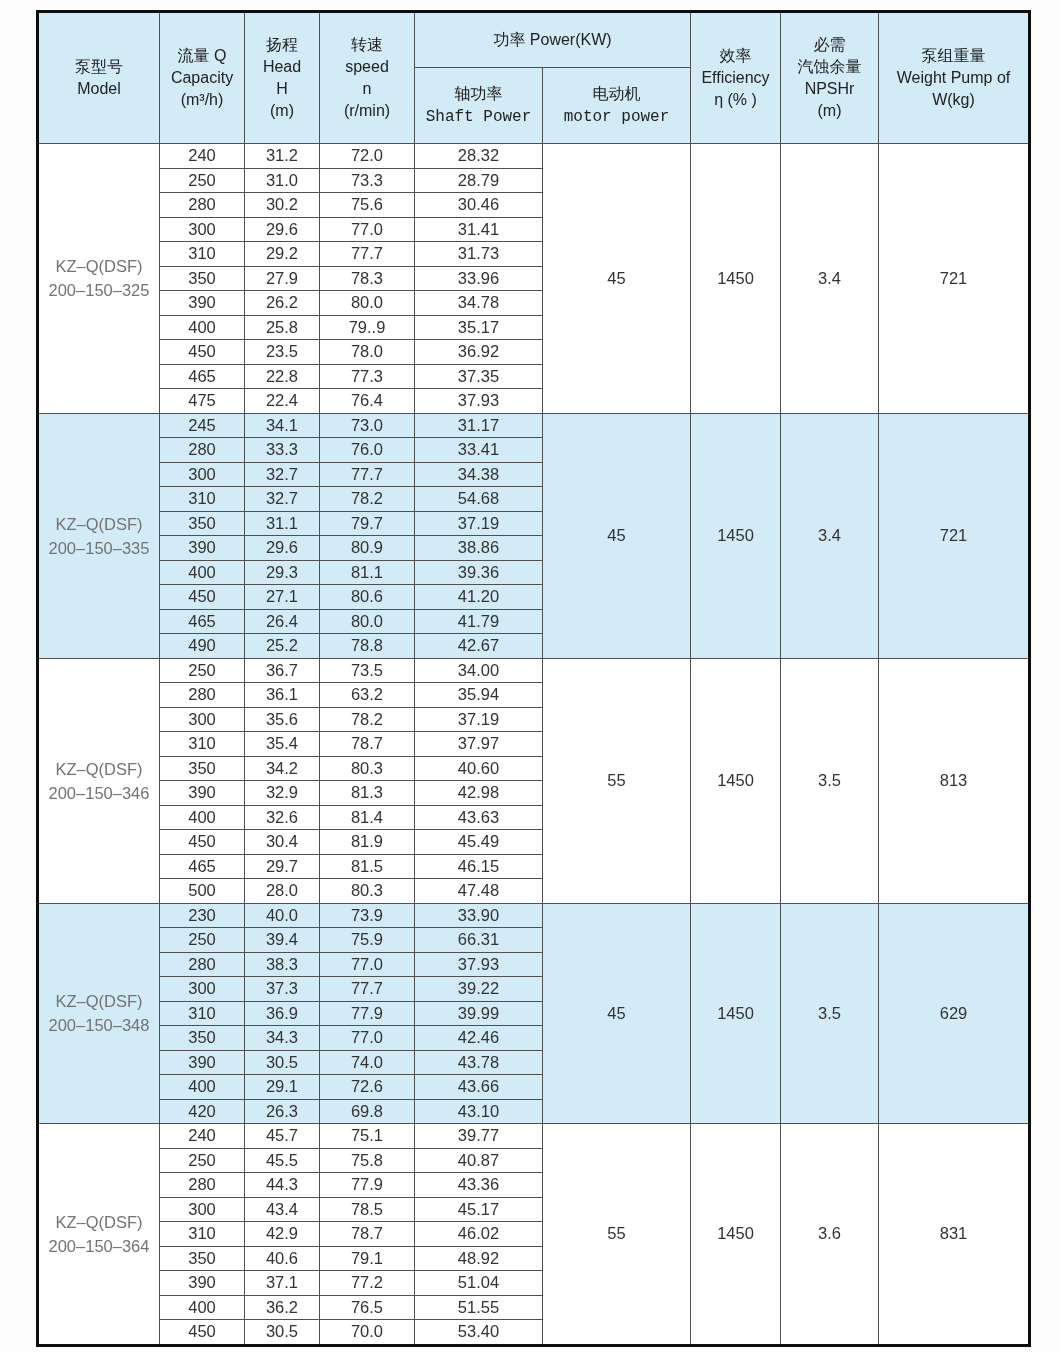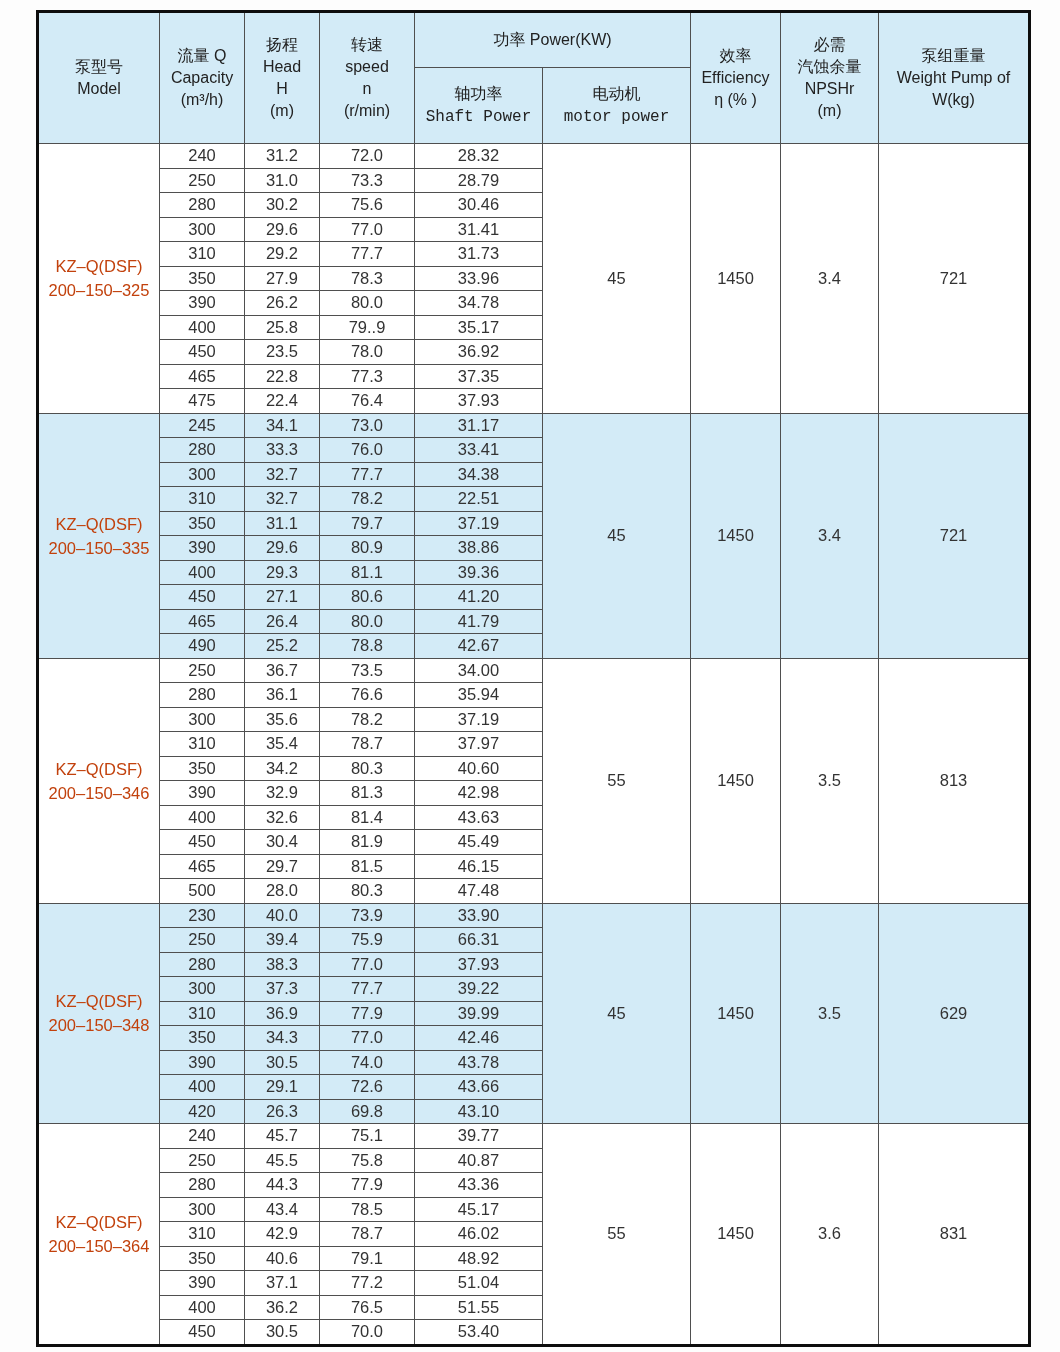--- a/index.html
+++ b/index.html
@@ -40,21 +40,21 @@
   tbody td {
     height: 23.5px;
     font-size: 16.5px;
     color: #333;
     background: #ffffff;
   }
   tbody tr.shaded td { background: #d3ebf7; }
   td.model-cell {
     font-size: 16.5px;
     line-height: 24px;
-    color: #c2410c;
+    color: #737373;
   }
   .hdr-line { display: block; }
 </style>
 </head>
 <body>
 
 <div class="page">
   <table class="spec">
     <colgroup>
       <col style="width:122px">
@@ -219,21 +219,21 @@
         <tr class="shaded">
           <td>300</td>
           <td>32.7</td>
           <td>77.7</td>
           <td>34.38</td>
         </tr>
         <tr class="shaded">
           <td>310</td>
           <td>32.7</td>
           <td>78.2</td>
-          <td>22.51</td>
+          <td>54.68</td>
         </tr>
         <tr class="shaded">
           <td>350</td>
           <td>31.1</td>
           <td>79.7</td>
           <td>37.19</td>
         </tr>
         <tr class="shaded">
           <td>390</td>
           <td>29.6</td>
@@ -274,21 +274,21 @@
           <td>73.5</td>
           <td>34.00</td>
           <td rowspan="10">55</td>
           <td rowspan="10">1450</td>
           <td rowspan="10">3.5</td>
           <td rowspan="10">813</td>
         </tr>
         <tr>
           <td>280</td>
           <td>36.1</td>
-          <td>76.6</td>
+          <td>63.2</td>
           <td>35.94</td>
         </tr>
         <tr>
           <td>300</td>
           <td>35.6</td>
           <td>78.2</td>
           <td>37.19</td>
         </tr>
         <tr>
           <td>310</td>

